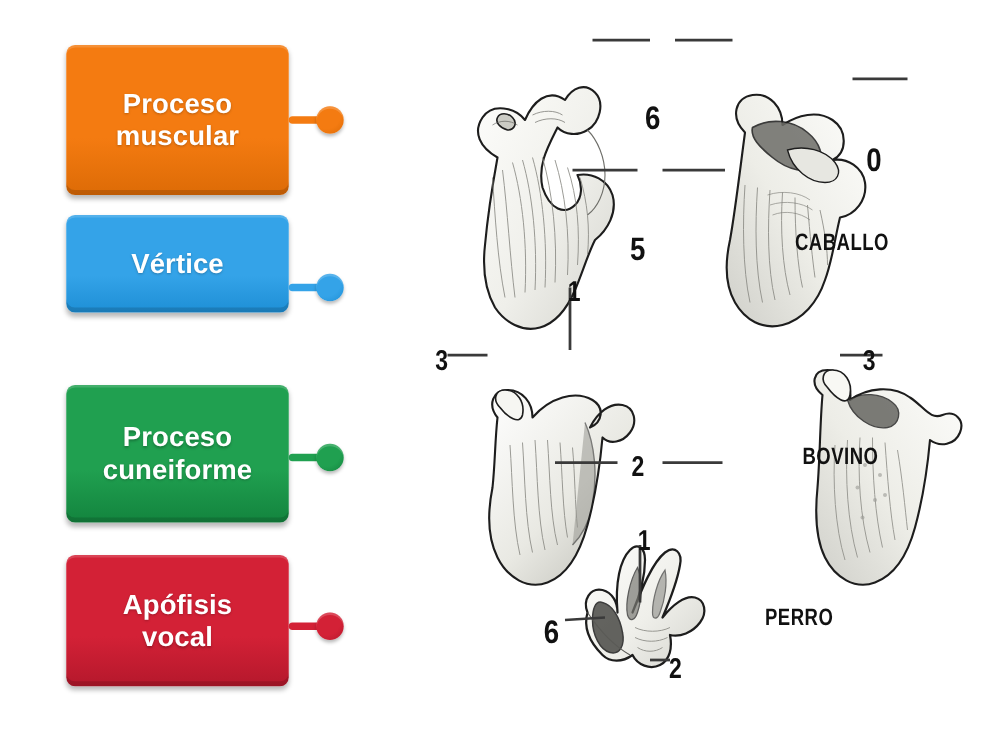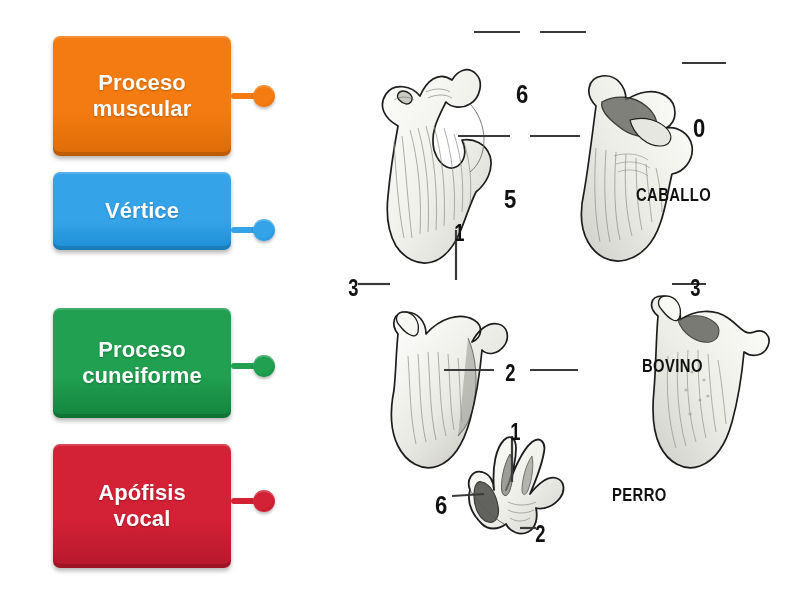--- a/index.html
+++ b/index.html
@@ -94,21 +94,21 @@
 
     <div class="label-card" id="card2" style="top: 308px; height: 110px; background: linear-gradient(rgb(32, 160, 80) 0%, rgb(32, 160, 80) 62%, rgb(19, 132, 62) 100%);">
       <span class="label-text">Proceso
 cuneiforme</span>
     </div>
     <div class="connector" id="conn2" style="left: 215px; top: 366px;">
       <div class="conn-stem" style="left: 0px; top: -3px; width: 26px; background: rgb(32, 160, 80);"></div>
       <div class="conn-dot" style="left: 22px; top: -11px; background: radial-gradient(circle at 36% 30%, rgb(32, 160, 80) 0%, rgb(32, 160, 80) 55%, rgb(19, 132, 62) 100%);"></div>
     </div>
 
-    <div class="label-card" id="card3" style="top: 444px; height: 124px; background: linear-gradient(rgb(211, 33, 54) 0%, rgb(211, 33, 54) 62%, rgb(181, 24, 44) 100%);">
+    <div class="label-card" id="card3" style="top: 444px; height: 105px; background: linear-gradient(rgb(211, 33, 54) 0%, rgb(211, 33, 54) 62%, rgb(181, 24, 44) 100%);">
       <span class="label-text">Apófisis
 vocal</span>
     </div>
     <div class="connector" id="conn3" style="left: 215px; top: 501px;">
       <div class="conn-stem" style="left: 0px; top: -3px; width: 26px; background: rgb(211, 33, 54);"></div>
       <div class="conn-dot" style="left: 22px; top: -11px; background: radial-gradient(circle at 36% 30%, rgb(211, 33, 54) 0%, rgb(211, 33, 54) 55%, rgb(181, 24, 44) 100%);"></div>
     </div>
 
   </div>
 

